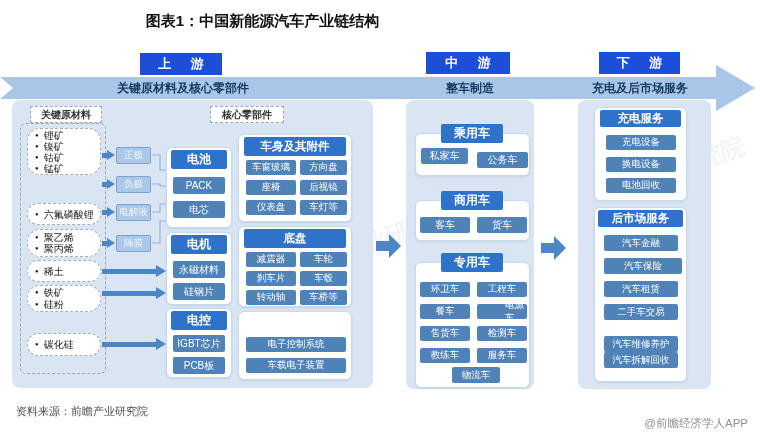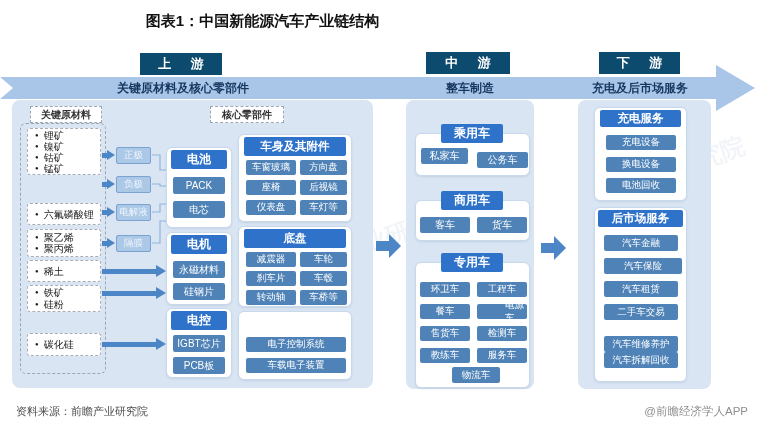--- a/index.html
+++ b/index.html
@@ -1,29 +1,29 @@
 <!DOCTYPE html>
 <html><head>
 <meta charset="utf-8">
 <style>
   * { margin:0; padding:0; box-sizing:border-box; }
   body { font-family:"Liberation Sans","DejaVu Sans",sans-serif; background:#fff; }
   .page { position:relative; width:760px; height:440px; background:#ffffff; overflow:hidden; }
   .abs { position:absolute; }
   .title { font-size:15px; font-weight:bold; color:#111; text-align:center; }
-  .stage-box { background:#0c4a6e; color:#fff; font-weight:bold; font-size:13px;
+  .stage-box { background:#1d4ed8; color:#fff; font-weight:bold; font-size:13px;
                display:flex; align-items:center; justify-content:center; letter-spacing:8px; padding-left:8px; }
   .band { background:#a9c6e8;
           clip-path:polygon(0px 13px,716px 13px,716px 1px,755px 24px,716px 47px,716px 35px,0px 35px,13px 24px); }
   .band-label { font-size:12px; font-weight:bold; color:#16375f; text-align:center; }
   .panel { background:#d9e5f3; border-radius:8px; }
   .dash-label { background:#fff; border:1px dashed #9aa7b5; font-size:10px; font-weight:bold; color:#333;
                 display:flex; align-items:center; justify-content:center; }
   .dash-outer { border:1px dashed #9aa7b5; border-radius:6px; }
-  .mat-group { background:#fff; border:1px dashed #a6adb5; border-radius:3px; display:flex;
+  .mat-group { background:#fff; border:1px dashed #a6adb5; border-radius:13px; display:flex;
                flex-direction:column; justify-content:space-evenly; padding:1px 0 1px 7px; }
   .mat-item { display:flex; align-items:center; font-size:10px; color:#1a1a1a; line-height:11px; }
   .blt { font-size:6px; color:#222; margin-right:5px; }
   .mini-box { background:#abc8e7; border:1px solid #7aa3d2; border-radius:2px; color:#eef4fc;
               font-size:9.5px; display:flex; align-items:center; justify-content:center; }
   .grp { background:#fff; border:1px solid #c8d9ec; border-radius:6px; box-shadow:0 1px 2px rgba(80,110,150,.15); }
   .grp-head { background:#2e72c9; color:#fff; font-weight:bold; font-size:12px; border-radius:2px;
               display:flex; align-items:center; justify-content:center; z-index:3; }
   .grp-head.sm { font-size:11.5px; }
   .grp-item { background:#4f83b8; color:#fff; font-size:10px; border-radius:2px;
@@ -31,21 +31,21 @@
   .grp-item.sm { font-size:9.5px; }
   .sarrow .bar, .larrow .bar, .farrow .bar { position:absolute; background:#4d86c6; }
   .sarrow .head, .larrow .head, .farrow .head { position:absolute; width:0; height:0; }
   .sarrow .bar { left:0; top:3px; width:5px; height:5px; }
   .sarrow .head { left:5px; top:0; border-left:8px solid #4d86c6; border-top:5.5px solid transparent; border-bottom:5.5px solid transparent; }
   .larrow .bar { left:0; top:3.5px; width:54px; height:5px; }
   .larrow .head { left:54px; top:0; border-left:10px solid #4d86c6; border-top:6px solid transparent; border-bottom:6px solid transparent; }
   .farrow .bar { left:0; top:7px; width:13px; height:10px; }
   .farrow .head { left:13px; top:0; border-left:12px solid #4d86c6; border-top:12px solid transparent; border-bottom:12px solid transparent; }
   .footer-left { font-size:11px; color:#4d4d4d; }
-  .footer-right { font-size:11.5px; color:#8f8f8f; text-align:right; }
+  .footer-right { font-size:11.5px; color:#8f8f8f; text-align:right;margin-top:12px; }
   .wm { color:#5b7fae; opacity:.08; font-size:24px; font-weight:bold; transform:rotate(-18deg);
         pointer-events:none; white-space:nowrap; }
   svg.overlay { position:absolute; left:0; top:0; pointer-events:none; }
 </style>
 </head>
 <body>
 
 <div class="page">
 
   <div class="abs wm" style="left:50px; top:140px;">前瞻产业研究院</div>

